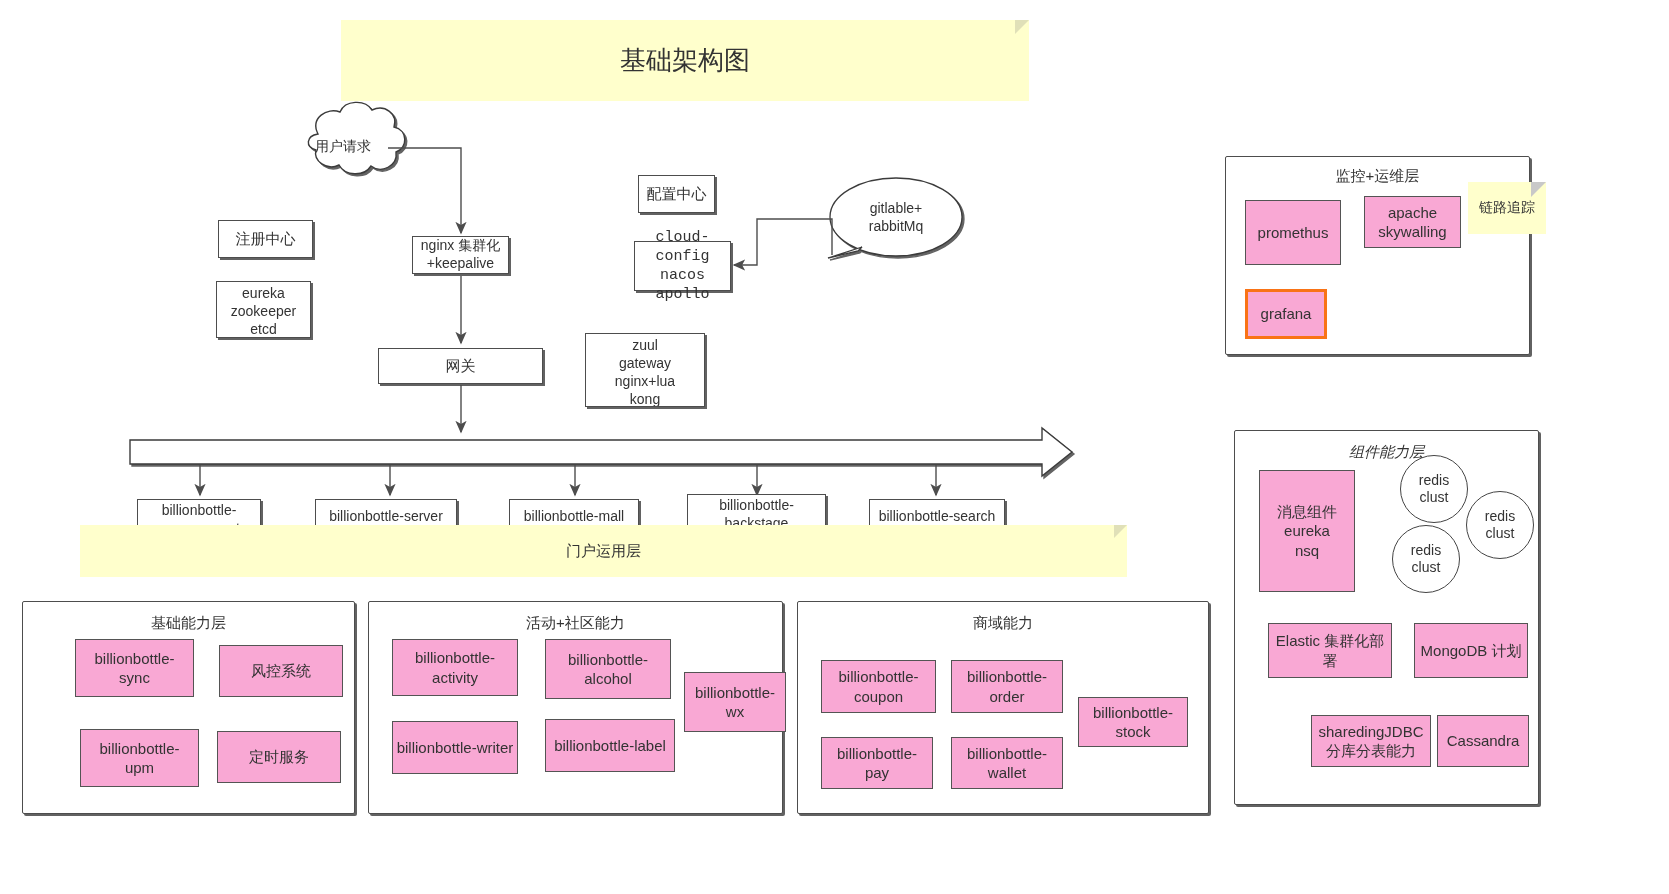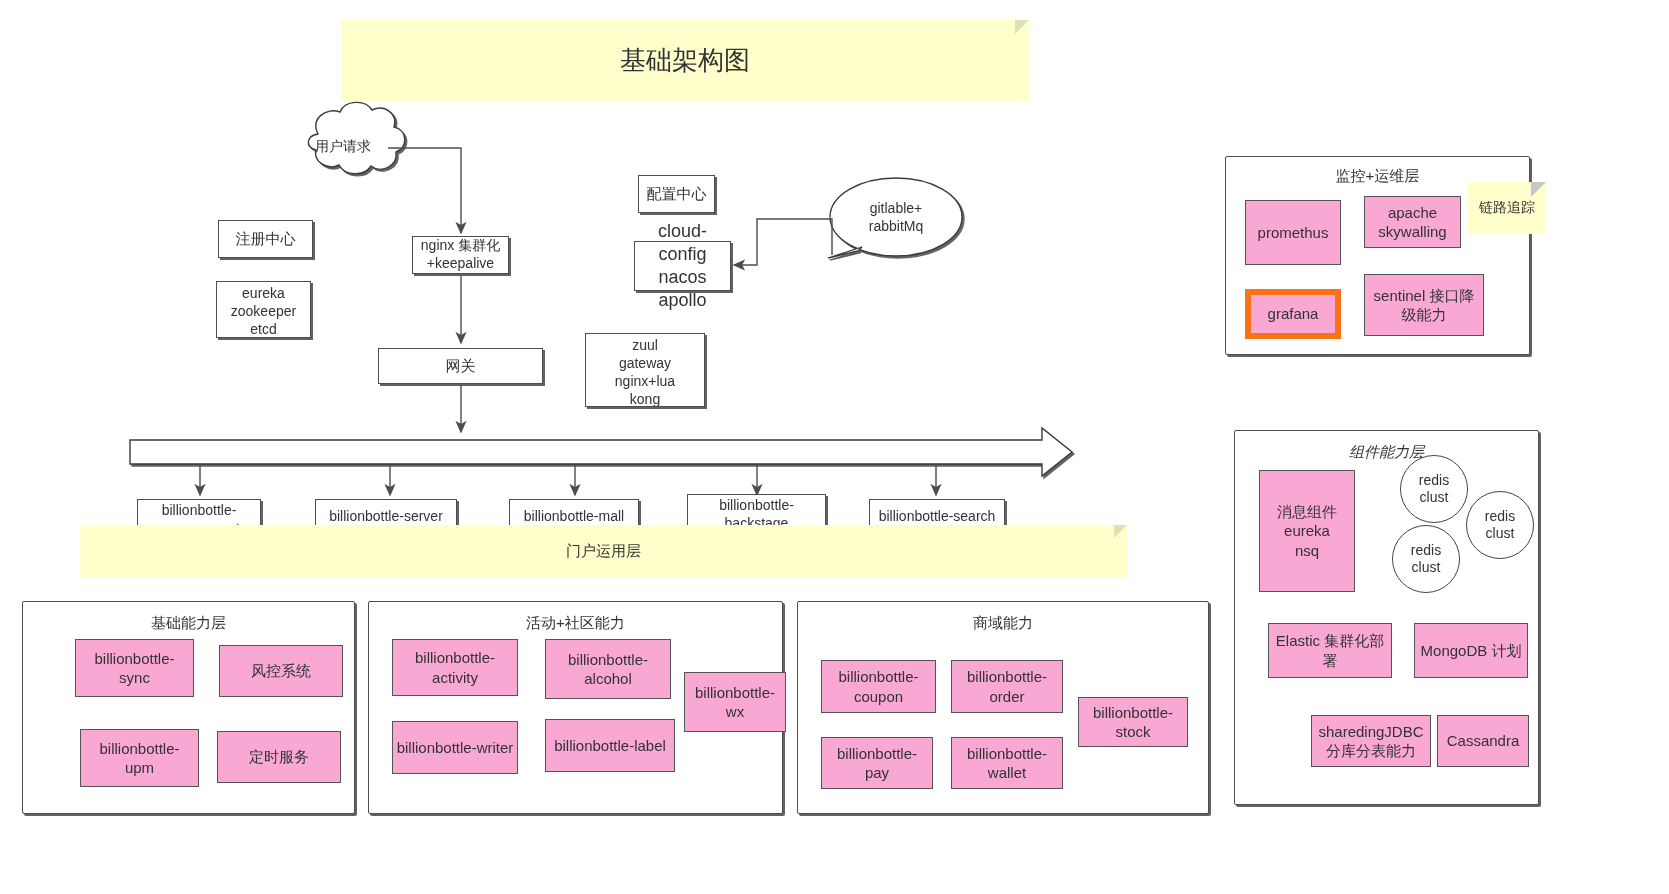--- a/index.html
+++ b/index.html
@@ -186,21 +186,21 @@
 gateway
 nginx+lua
 kong
 服务网格</span>
   </div>
 
   <div class="node rect" style="left:638px; top:175px; width:77px; height:38px;">
     <span>配置中心</span>
   </div>
 
-  <div class="node rect" style="left:634px; top:241px; width:97px; height:50px; font-size:18px;">
+  <div class="node rect" style="left:634px; top:241px; width:97px; height:50px; font-size:15px;font-family:Liberation Mono, monospace;">
     <span>cloud-config
 nacos
 apollo</span>
   </div>
 
   <div class="node rect clip" style="left:137px; top:499px; width:124px; height:35px; font-size:14px; align-items:flex-start; padding-top:2px;">
     <span>billionbottle-
 management</span>
   </div>
   <div class="node rect" style="left:315px; top:499px; width:142px; height:35px; font-size:14px;">
@@ -285,30 +285,26 @@
     <span>billionbottle-
 wallet</span>
   </div>
 
   <div class="panel" style="left:1225px; top:156px; width:305px; height:199px;">
     <div class="panel-title" style="top:10px;">监控+运维层</div>
   </div>
   <div class="node rect-thin" style="left:1245px; top:200px; width:96px; height:65px; font-size:15px; border:1px solid #545454;">
     <span>promethus</span>
   </div>
-  <div class="node rect-thin" style="left:1245px; top:289px; width:96px; height:50px; font-size:15px; border:6px solid #f97316;">
+  <div class="node rect-thin" style="left:1245px; top:289px; width:82px; height:50px; font-size:15px; border:3px solid #f97316;">
     <span>grafana</span>
   </div>
   <div class="node rect-thin" style="left:1364px; top:196px; width:97px; height:52px; font-size:15px; border:1px solid #545454;">
     <span>apache
 skywalling</span>
-  </div>
-  <div class="node rect-thin" style="left:1364px; top:274px; width:120px; height:62px; font-size:15px; border:1px solid #545454;">
-    <span>sentinel  接口降
-级能力</span>
   </div>
 
   <div class="node note" style="left:1468px; top:182px; width:78px; height:52px; font-size:14px; position:absolute;">
     <span>链路追踪</span>
     <span class="fold" style="border-left:15px solid #c8c8c8; border-bottom:15px solid transparent; border-top:0; right:0; top:0;"></span>
   </div>
 
   <div class="panel" style="left:1234px; top:430px; width:305px; height:375px;font-style:italic;">
     <div class="panel-title" style="top:12px;">组件能力层</div>
   </div>

